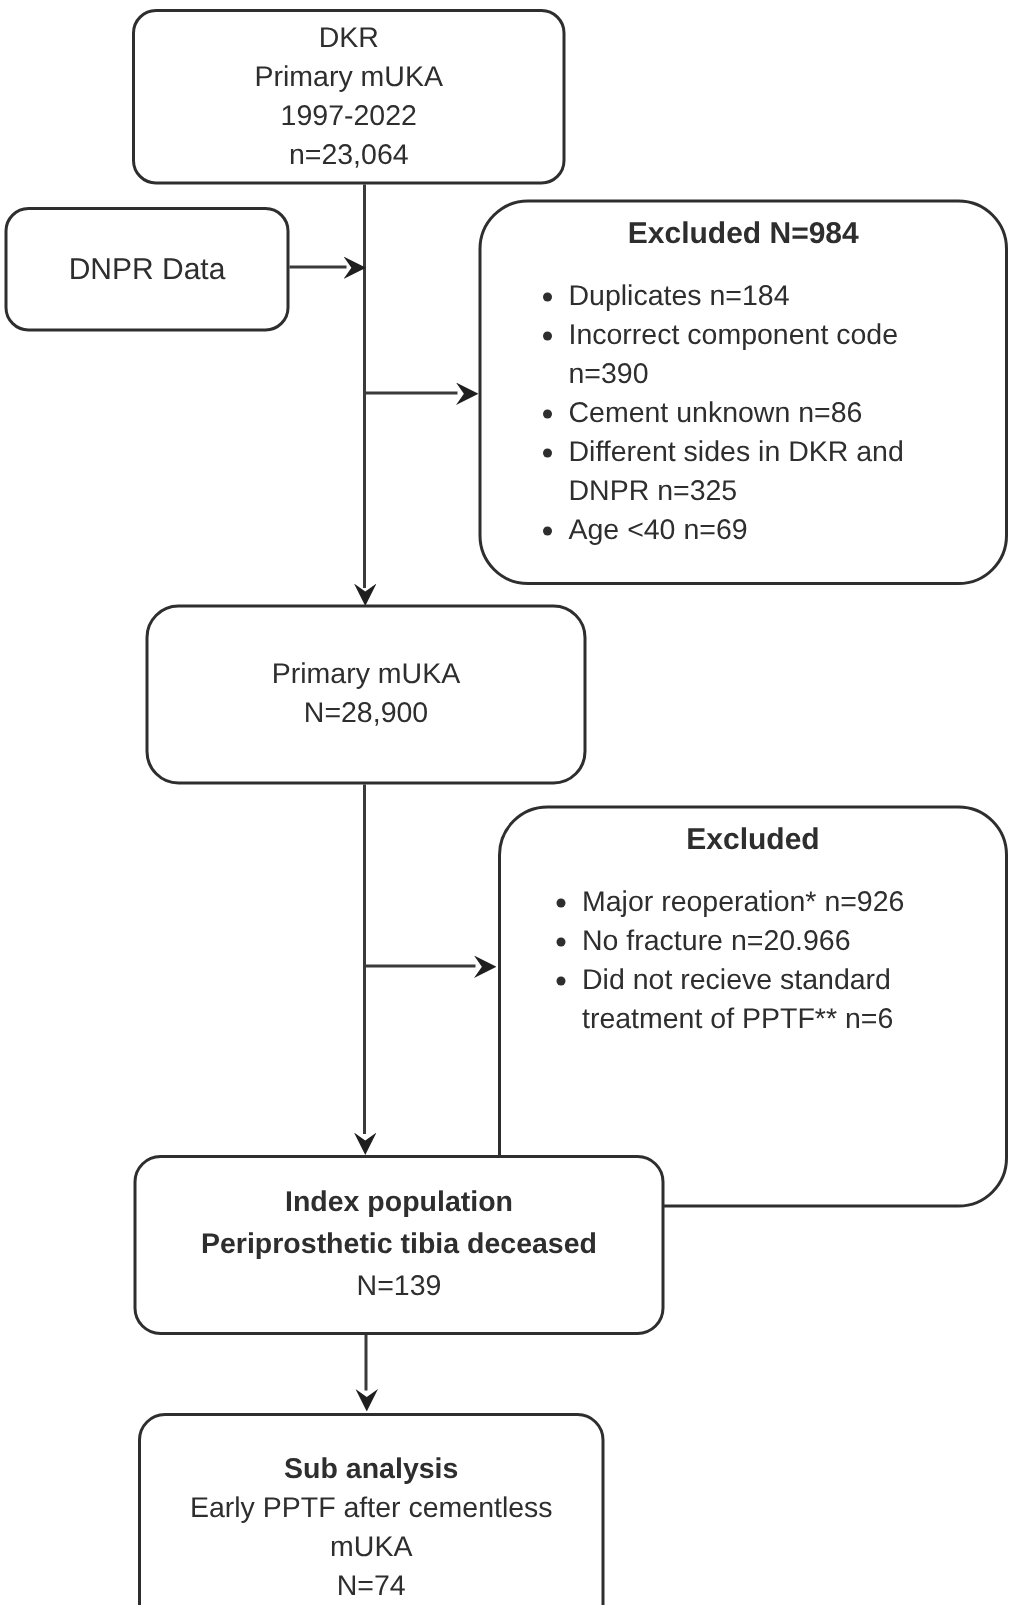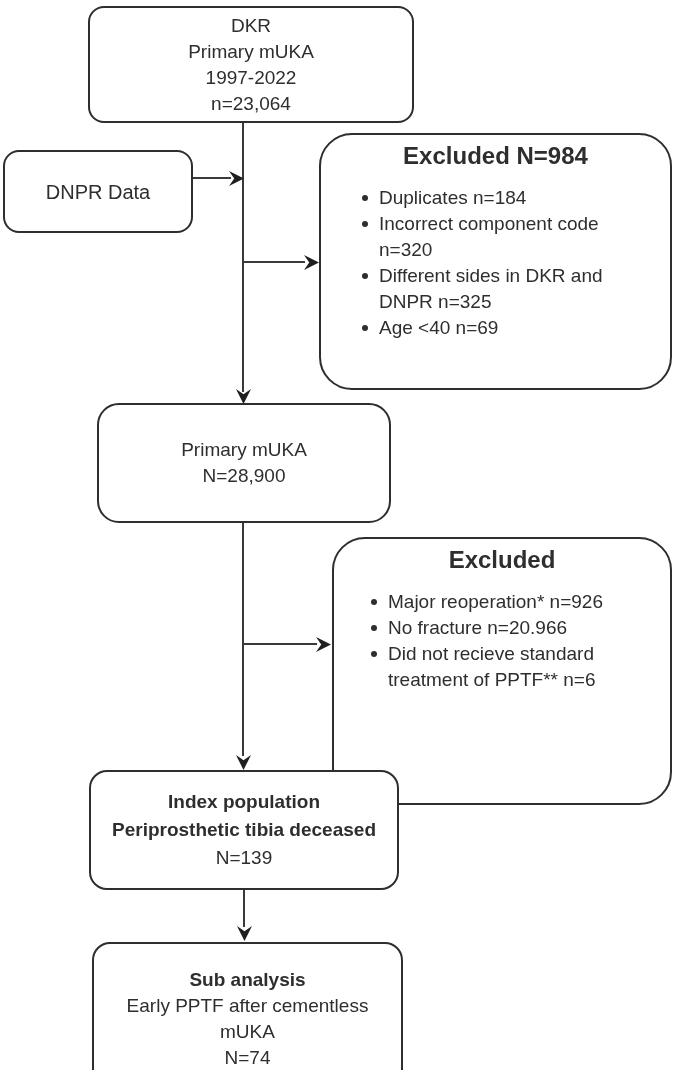--- a/index.html
+++ b/index.html
@@ -21,21 +21,21 @@
   .center {
     display: flex;
     flex-direction: column;
     align-items: center;
     justify-content: center;
     text-align: center;
   }
   .txt { font-size: 19px; line-height: 26px; }
   .bold { font-weight: bold; }
   .excl-title {
-    font-size: 24px;
+    font-size: 20px;
     font-weight: bold;
     text-align: center;
     margin-top: 8px;
     line-height: 26px;
   }
   .bullets {
     list-style: none;
     margin: 16px 0 0 38px;
     padding: 0;
     width: 282px;
@@ -77,56 +77,57 @@
 
   <div class="line" style="left:242px; top:523px; width:2px; height:233px;"></div>
   <div class="arrowhead down" style="left:236px; top:755px;"></div>
 
   <div class="line" style="left:244px; top:643px; width:73px; height:2px;"></div>
   <div class="arrowhead right" style="left:316px; top:637px;"></div>
 
   <div class="line" style="left:243px; top:890px; width:2px; height:37px;"></div>
   <div class="arrowhead down" style="left:237px; top:926px;"></div>
 
-  <div class="box center" style="left:88px; top:6px; width:326px; height:117px; border-radius:16px;">
+  <div class="box center" style="left:88px; top:6px; width:289px; height:117px; border-radius:16px;">
     <div class="txt">DKR</div>
     <div class="txt">Primary mUKA</div>
     <div class="txt">1997-2022</div>
     <div class="txt">n=23,064</div>
   </div>
 
-  <div class="box center" style="left:3px; top:138px; width:190px; height:83px; border-radius:16px;margin-top:12px;">
+  <div class="box center" style="left:3px; top:138px; width:190px; height:83px; border-radius:16px;">
     <div class="txt" style="font-size:20px;">DNPR Data</div>
   </div>
 
   <div class="box" style="left:319px; top:133px; width:353px; height:257px; border-radius:33px;">
     <div class="excl-title">Excluded N=984</div>
     <ul class="bullets">
       <li>Duplicates n=184</li>
-      <li>Incorrect component code n=320</li>
+      <li>Incorrect component code n=390</li>
+      <li>Cement unknown n=86</li>
       <li>Different sides in DKR and DNPR n=325</li>
       <li>Age &lt;40 n=69</li>
     </ul>
   </div>
 
   <div class="box center" style="left:97px; top:403px; width:294px; height:120px; border-radius:22px;">
     <div class="txt">Primary mUKA</div>
     <div class="txt">N=28,900</div>
   </div>
 
   <div class="box" style="left:332px; top:537px; width:340px; height:268px; border-radius:33px;">
     <div class="excl-title">Excluded</div>
     <ul class="bullets" style="margin-left:34px;">
       <li>Major reoperation* n=926</li>
       <li>No fracture n=20.966</li>
       <li>Did not recieve standard treatment of PPTF** n=6</li>
     </ul>
   </div>
 
-  <div class="box center" style="left:89px; top:770px; width:310px; height:120px; border-radius:18px;">
+  <div class="box center" style="left:89px; top:770px; width:354px; height:120px; border-radius:18px;">
     <div class="txt bold" style="line-height:28px;">Index population</div>
     <div class="txt bold" style="line-height:28px;">Periprosthetic tibia deceased</div>
     <div class="txt" style="line-height:28px;">N=139</div>
   </div>
 
   <div class="box center" style="left:92px; top:942px; width:311px; height:153px; border-radius:18px;">
     <div class="txt bold">Sub analysis</div>
     <div class="txt">Early PPTF after cementless</div>
     <div class="txt">mUKA</div>
     <div class="txt">N=74</div>

